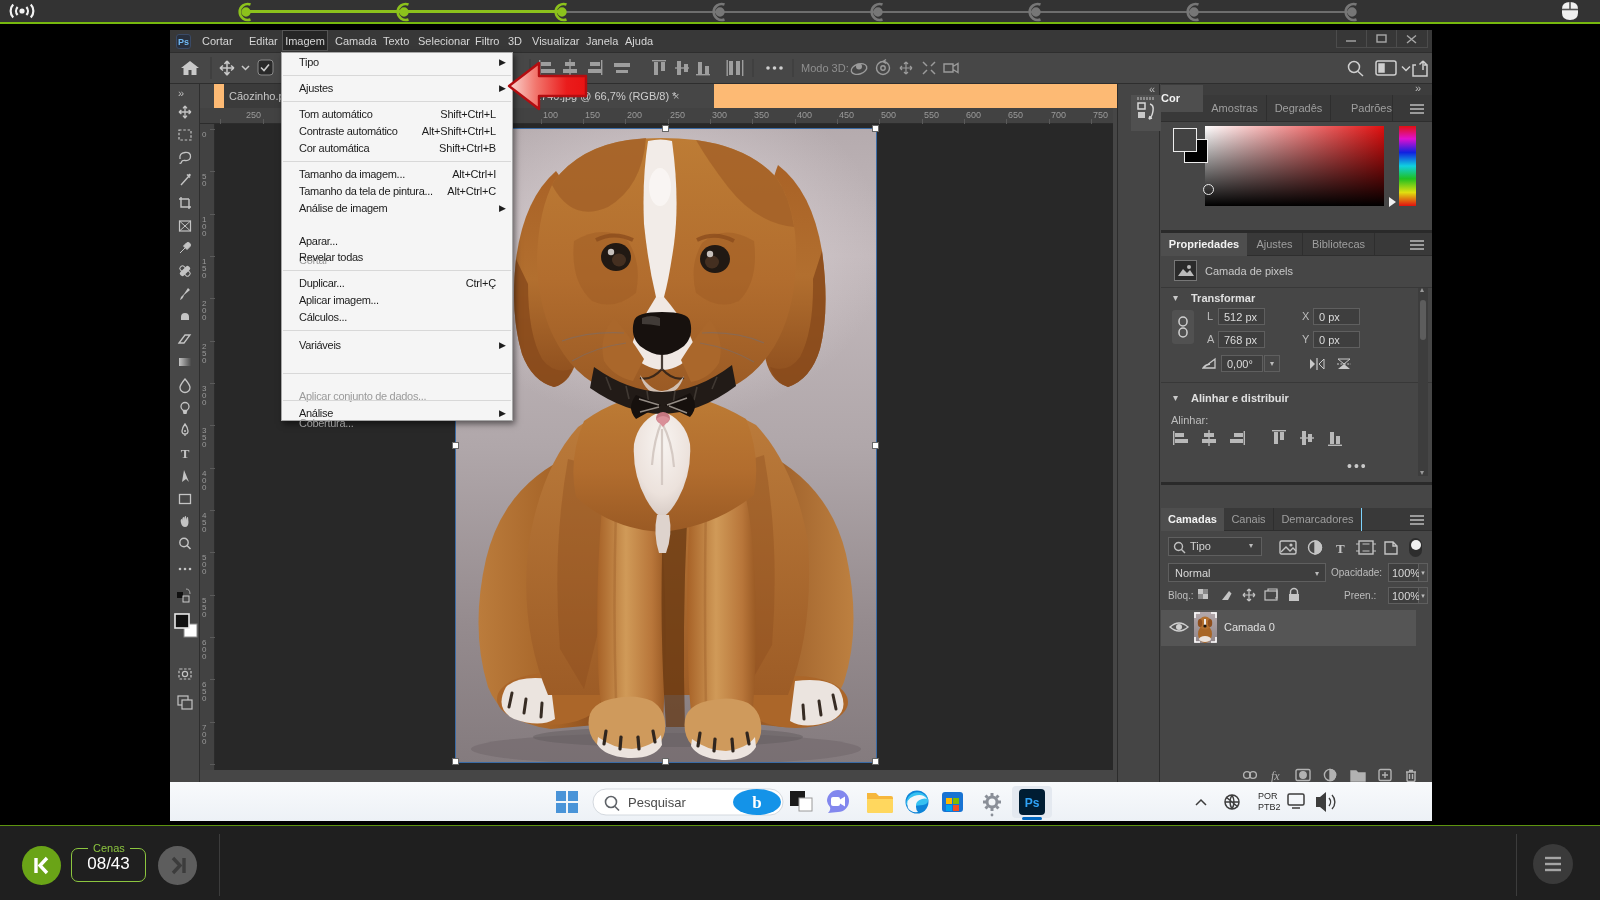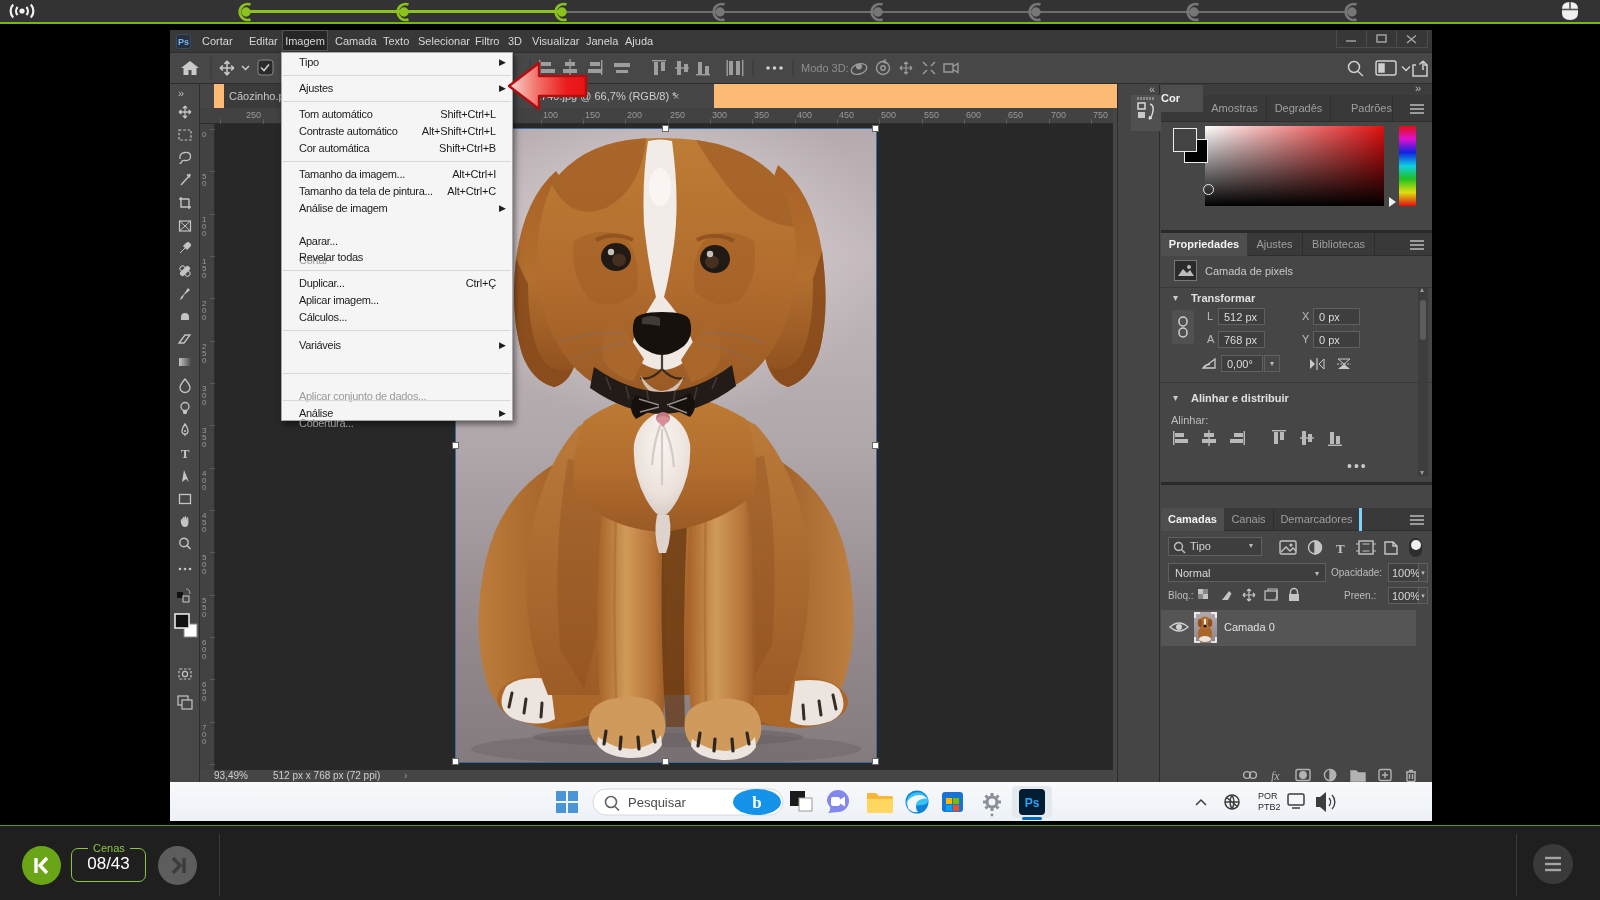--- a/index.html
+++ b/index.html
@@ -489,25 +489,20 @@
       <div class="abs" style="left:240px;top:4px;width:422px;height:635px;border:1px solid #3a6ba5"></div>
       <div class="abs" style="left:237px;top:1px;width:7px;height:7px;background:#fff;border:1px solid #666"></div>
         <div class="abs" style="left:447px;top:1px;width:7px;height:7px;background:#fff;border:1px solid #666"></div>
         <div class="abs" style="left:657px;top:1px;width:7px;height:7px;background:#fff;border:1px solid #666"></div>
         <div class="abs" style="left:237px;top:318px;width:7px;height:7px;background:#fff;border:1px solid #666"></div>
         <div class="abs" style="left:657px;top:318px;width:7px;height:7px;background:#fff;border:1px solid #666"></div>
         <div class="abs" style="left:237px;top:634px;width:7px;height:7px;background:#fff;border:1px solid #666"></div>
         <div class="abs" style="left:447px;top:634px;width:7px;height:7px;background:#fff;border:1px solid #666"></div>
         <div class="abs" style="left:657px;top:634px;width:7px;height:7px;background:#fff;border:1px solid #666"></div>
     </div>
-    <div id="statusbar">
-      <span class="abs" style="left:14px;top:0">93,49%</span>
-      <span class="abs" style="left:73px;top:0">512 px x 768 px (72 ppi)</span>
-      <span class="abs" style="left:204px;top:0;color:#999">›</span>
-    </div>
     <div id="dockcol">
       <div class="abs" style="left:31px;top:-1px;color:#bbb;font-size:11px">«</div>
       <div class="abs" style="left:13px;top:11px;width:30px;height:36px;background:#505050">
         <svg width="30" height="36" viewBox="0 0 30 36">
             <g fill="none" stroke="#d8d8d8" stroke-width="1.5">
         <rect x="7" y="8" width="7" height="6"></rect>
               <rect x="7" y="17" width="7" height="6" fill="#c9c9c9" stroke="none"></rect>
         <path d="M19 9 q4 1 3 7 q-1 6 -4 8 l3 -1 m-3 1 l1 -3"></path>
             </g>
         <g fill="#8a8a8a">
@@ -643,21 +638,21 @@
       <div class="abs" style="left:186px;top:374px;color:#c9c9c9;font-size:14px;letter-spacing:2px">•••</div>
       <div class="abs" style="left:257px;top:204px;width:10px;height:188px;background:#3d3d3d">
           <div class="abs" style="left:2px;top:12px;width:6px;height:40px;background:#5d5d5d;border-radius:3px"></div>
           <span class="abs" style="left:2px;top:-3px;color:#999;font-size:8px">▴</span>
           <span class="abs" style="left:2px;top:180px;color:#999;font-size:8px">▾</span>
         </div>
       <div class="abs" style="left:0;top:398px;width:271px;height:3px;background:#2a2a2a"></div>
       <div class="abs" style="left:0;top:424px;width:271px;height:23px;background:#393939;border-bottom:1px solid #2e2e2e"></div>
       <div class="abs" style="left:0;top:424px;width:63px;height:23px;background:#4e4e4e;color:#f2f2f2;font-size:11px;font-weight:bold;text-align:center;line-height:23px">Camadas</div>
       <div class="abs" style="left:63px;top:424px;width:50px;height:23px;color:#9f9f9f;font-size:11px;text-align:center;line-height:23px;border-right:1px solid #2e2e2e">Canais</div>
-      <div class="abs" style="left:113px;top:424px;width:88px;height:23px;color:#9f9f9f;font-size:11px;text-align:center;line-height:23px;border-right:3px solid #7dd3fc">Demarcadores</div>
+      <div class="abs" style="left:113px;top:424px;width:88px;height:23px;color:#9f9f9f;font-size:11px;text-align:center;line-height:23px;border-right:1px solid #7dd3fc">Demarcadores</div>
       <svg class="abs" style="left:248px;top:430px" width="16" height="12">
           <g stroke="#b5b5b5" stroke-width="1.6">
             <line x1="1" y1="2" x2="15" y2="2"></line>
             <line x1="1" y1="6" x2="15" y2="6"></line>
             <line x1="1" y1="10" x2="15" y2="10"></line>
           </g>
         </svg>
       <div class="abs" style="left:7px;top:453px;width:94px;height:19px;background:#3e3e3e;border:1px solid #5f5f5f">
           <svg class="abs" style="left:4px;top:3px" width="13" height="13">
             <circle cx="5.5" cy="5.5" r="4" fill="none" stroke="#c0c0c0" stroke-width="1.4"></circle>

